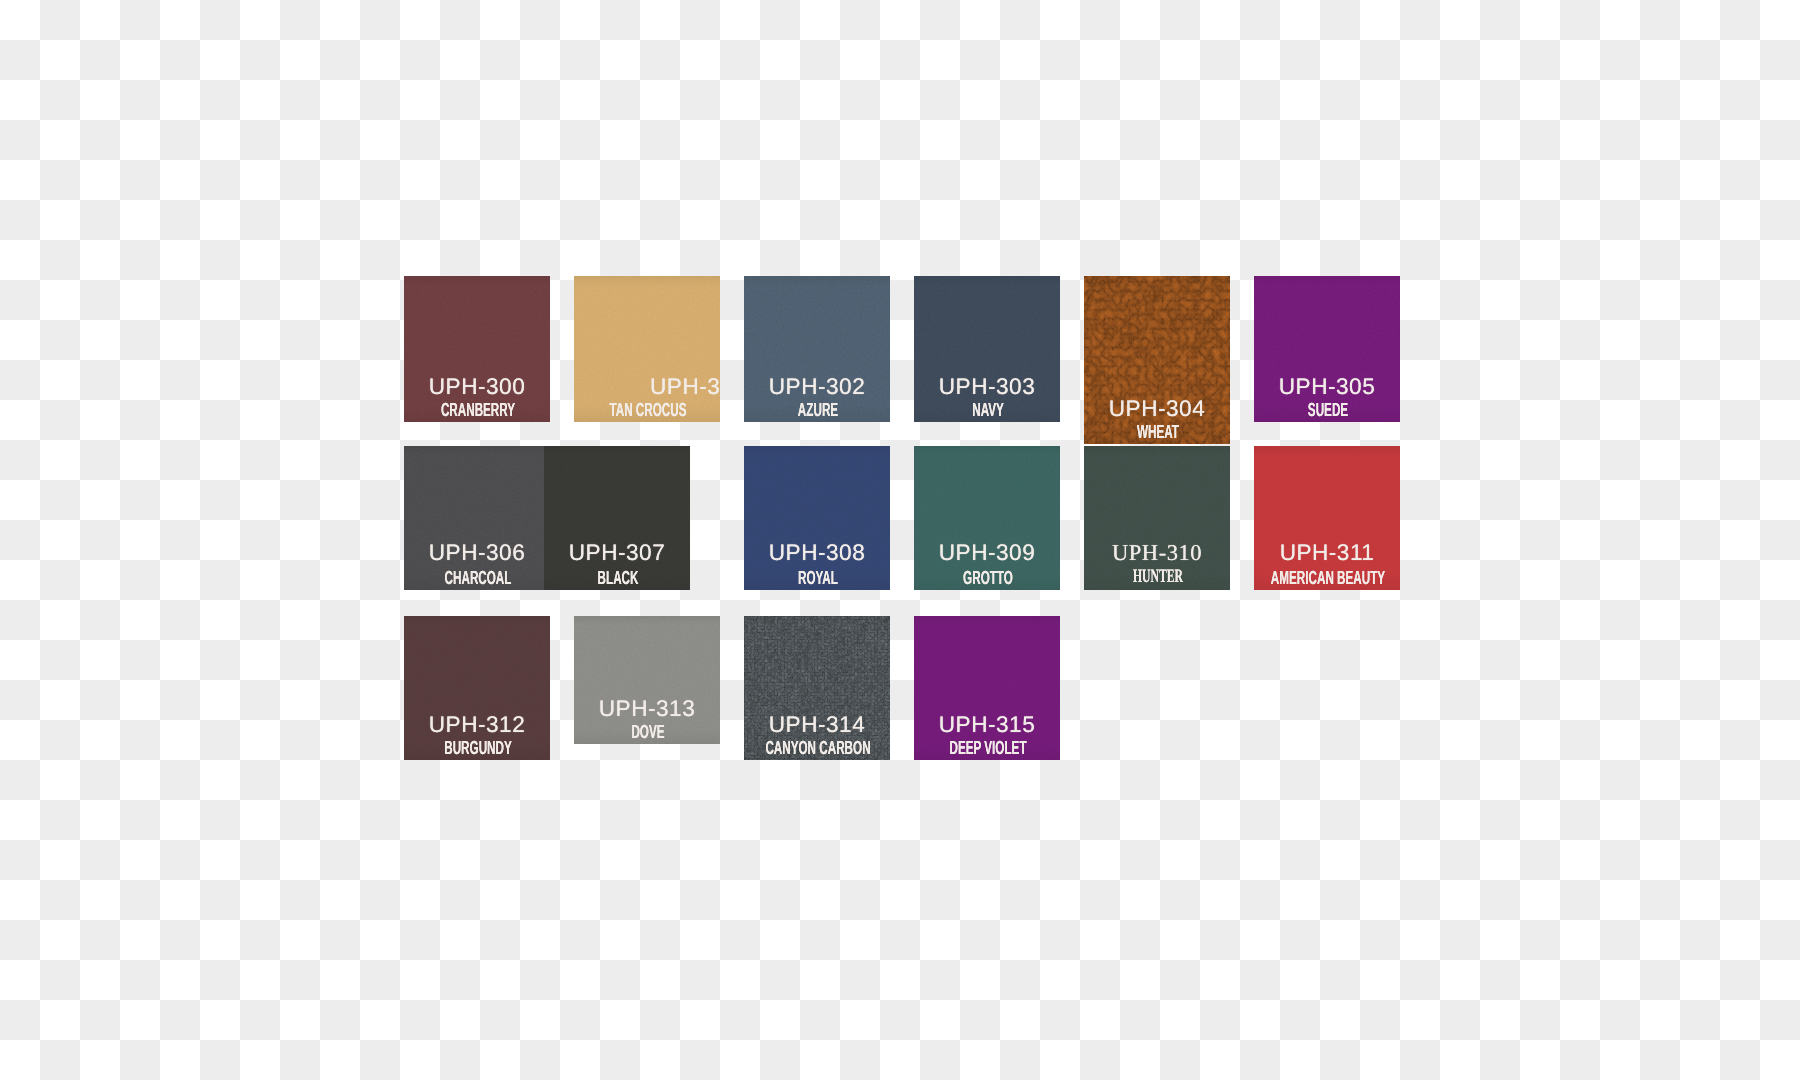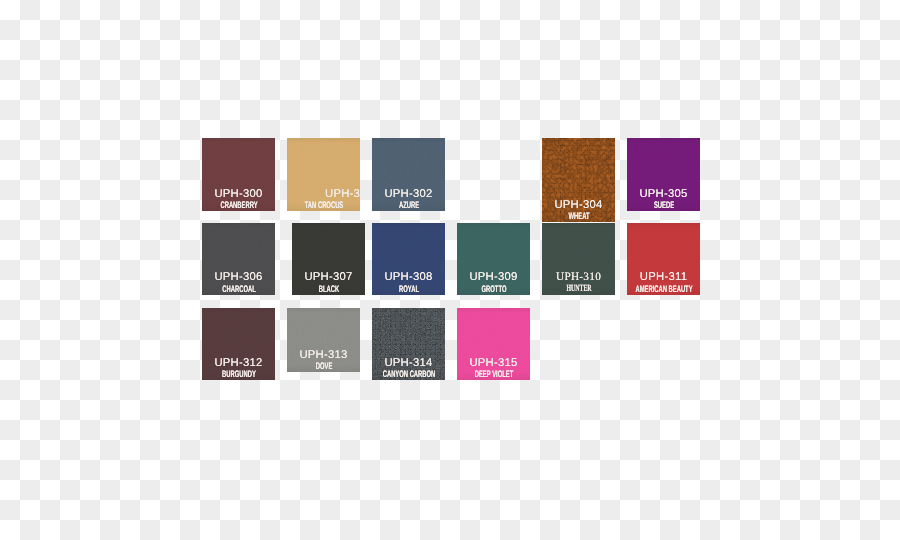--- a/index.html
+++ b/index.html
@@ -117,20 +117,39 @@
           <rect width="85" height="85" filter="url(#grain2)"></rect>
         </svg>
       </div>
     <div class="shade"></div>
     <div class="code" style="color: rgb(242, 236, 232);">UPH-302</div>
     <div class="nm" style="color: rgb(242, 236, 232);">
         <span>AZURE</span>
       </div>
   </div>
 
+  <div class="swatch" style="left: 255px; top: 0px; height: 73.3px; background: rgb(60, 72, 87);">
+    <div class="tex">
+        <svg xmlns="http://www.w3.org/2000/svg" viewBox="0 0 85 85" preserveAspectRatio="none">
+          <filter id="grain3" x="0" y="0" width="100%" height="100%">
+            <feTurbulence type="fractalNoise" baseFrequency="0.9" numOctaves="3" seed="24" result="n"></feTurbulence>
+            <feColorMatrix type="saturate" values="0" in="n" result="g"></feColorMatrix>
+            <feComponentTransfer in="g">
+              <feFuncA type="linear" slope="0" intercept="0.09"></feFuncA>
+            </feComponentTransfer>
+          </filter>
+          <rect width="85" height="85" filter="url(#grain3)"></rect>
+        </svg>
+      </div>
+    <div class="shade"></div>
+    <div class="code" style="color: rgb(242, 236, 232);">UPH-303</div>
+    <div class="nm" style="color: rgb(242, 236, 232);">
+        <span>NAVY</span>
+      </div>
+  </div>
 
   <div class="swatch" style="left: 340px; top: 0px; height: 84px; background: rgb(122, 67, 24);">
     <div class="tex">
         <svg xmlns="http://www.w3.org/2000/svg" viewBox="0 0 85 85" preserveAspectRatio="none">
           <filter id="grain4" x="0" y="0" width="100%" height="100%">
             <feTurbulence type="turbulence" baseFrequency="0.24" numOctaves="3" seed="31" result="n"></feTurbulence>
             <feColorMatrix type="saturate" values="0" in="n" result="g"></feColorMatrix>
             <feComponentTransfer in="g">
               <feFuncR type="linear" slope="1.1" intercept="0.06"></feFuncR>
               <feFuncG type="linear" slope="1.1" intercept="0.06"></feFuncG>
@@ -181,21 +200,21 @@
           <rect width="85" height="85" filter="url(#grain6)"></rect>
         </svg>
       </div>
     <div class="shade"></div>
     <div class="code" style="color: rgb(242, 236, 232);">UPH-306</div>
     <div class="nm" style="color: rgb(242, 236, 232);">
         <span>CHARCOAL</span>
       </div>
   </div>
 
-  <div class="swatch" style="left: 90px; top: 85px; height: 71.8px; background: rgb(55, 55, 52);">
+  <div class="swatch" style="left: 70px; top: 85px; height: 71.8px; background: rgb(55, 55, 52);">
     <div class="tex">
         <svg xmlns="http://www.w3.org/2000/svg" viewBox="0 0 85 85" preserveAspectRatio="none">
           <filter id="grain7" x="0" y="0" width="100%" height="100%">
             <feTurbulence type="fractalNoise" baseFrequency="0.9" numOctaves="3" seed="52" result="n"></feTurbulence>
             <feColorMatrix type="saturate" values="0" in="n" result="g"></feColorMatrix>
             <feComponentTransfer in="g">
               <feFuncA type="linear" slope="0" intercept="0.07"></feFuncA>
             </feComponentTransfer>
           </filter>
           <rect width="85" height="85" filter="url(#grain7)"></rect>
@@ -344,21 +363,21 @@
           <rect width="85" height="85" filter="url(#grain14)"></rect>
         </svg>
       </div>
     <div class="shade"></div>
     <div class="code" style="color: rgb(242, 236, 232);">UPH-314</div>
     <div class="nm" style="color: rgb(242, 236, 232);">
         <span>CANYON CARBON</span>
       </div>
   </div>
 
-  <div class="swatch" style="left: 255px; top: 169.9px; height: 72.4px; background: #ec4899;">
+  <div class="swatch" style="left: 255px; top: 169.9px; height: 72.4px; background: #701a75;">
     <div class="tex">
         <svg xmlns="http://www.w3.org/2000/svg" viewBox="0 0 85 85" preserveAspectRatio="none">
           <filter id="grain15" x="0" y="0" width="100%" height="100%">
             <feTurbulence type="fractalNoise" baseFrequency="0.9" numOctaves="3" seed="108" result="n"></feTurbulence>
             <feColorMatrix type="saturate" values="0" in="n" result="g"></feColorMatrix>
             <feComponentTransfer in="g">
               <feFuncA type="linear" slope="0" intercept="0.08"></feFuncA>
             </feComponentTransfer>
           </filter>
           <rect width="85" height="85" filter="url(#grain15)"></rect>

